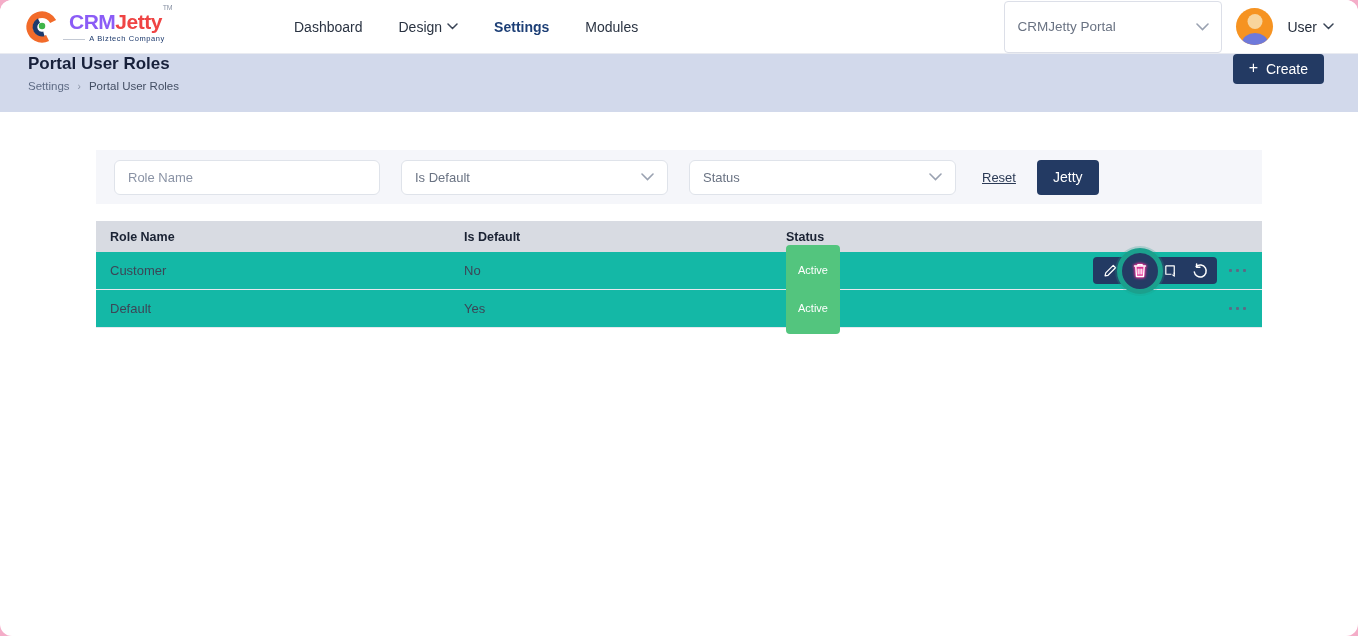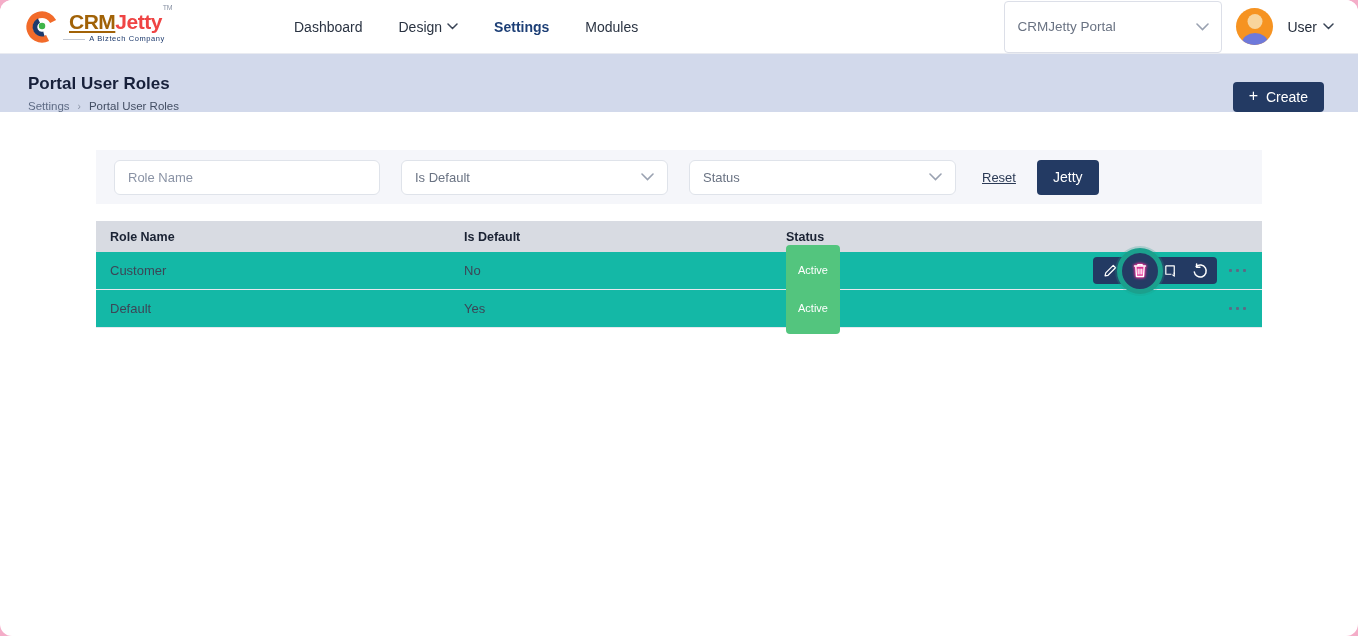--- a/index.html
+++ b/index.html
@@ -6,42 +6,42 @@
   html,body { width:1358px; height:636px; }
   body { background:#f4adc8; font-family:"Liberation Sans", sans-serif; overflow:hidden; }
   .window { position:relative; width:1358px; height:636px; background:#ffffff; border-radius:12px; overflow:hidden; }
 
   
   .topbar { height:54px; background:#ffffff; border-bottom:1px solid #e9ebf1; display:flex; align-items:center; padding:0 24px 0 24px; }
   .logo { display:flex; align-items:center; gap:7px; min-width:150px; }
   .logo-mark { width:38px; height:38px; }
   .logo-text-wrap { display:flex; flex-direction:column; line-height:1; }
   .logo-title { font-size:21px; font-weight:bold; letter-spacing:-0.5px; }
-  .logo-crm { color:#a16207;text-decoration:underline; }
+  .logo-crm { color:#8b5cf6; }
   .logo-jetty { color:#ef4444; }
   .logo-tm { font-size:7px; color:#8a93a5; vertical-align:top; position:relative; top:-7px; left:1px; font-weight:normal; }
   .logo-tagline { font-size:7.5px; color:#1d3a6d; letter-spacing:0.6px; margin-top:3px; align-self:flex-end; padding-right:6px; position:relative; }
   .logo-tagline::before { content:""; position:absolute; left:-26px; top:4px; width:22px; height:1px; background:#c3c9d4; }
 
   .nav { display:flex; align-items:center; gap:36px; margin-left:120px; }
   .nav-item { font-size:14px; color:#2a3342; cursor:pointer; display:flex; align-items:center; gap:5px; }
   .nav-item.active { color:#1d3f76; font-weight:bold; }
 
   .topbar-right { margin-left:auto; display:flex; align-items:center; gap:14px; }
   .portal-select { width:218px; height:52px; border:1px solid #dcdfe8; border-radius:4px; display:flex; align-items:center; padding:0 12px; color:#6a7383; font-size:13.5px; background:#fff; cursor:pointer; }
   .portal-select .chev { margin-left:auto; }
   .avatar { width:37px; height:37px; border-radius:50%; background:#f69321; position:relative; overflow:hidden; flex:none; }
   .avatar .head { position:absolute; left:50%; top:6px; transform:translateX(-50%); width:15px; height:15px; border-radius:50%; background:#f8d49c; }
   .avatar .bodyshape { position:absolute; left:50%; bottom:-8px; transform:translateX(-50%); width:26px; height:20px; border-radius:50% 50% 0 0; background:#6e79da; }
   .admin-wrap { display:flex; align-items:center; gap:6px; font-size:14px; color:#1f2837; cursor:pointer; }
 
   .chev svg { display:block; }
 
   
-  .page-head { height:58px; background:#d2d9eb; display:flex; align-items:flex-end; padding:0 34px 0 28px; }
+  .page-head { height:58px; background:#d2d9eb; display:flex; align-items:flex-start; padding:0 34px 0 28px; }
   .page-head-left { display:flex; flex-direction:column; gap:6px; }
   .page-title { font-size:17px; font-weight:bold; color:#17203a; }
   .breadcrumb { display:flex; align-items:center; gap:8px; font-size:11.5px; }
   .bc-link { color:#5f6c85; cursor:pointer; }
   .bc-sep { color:#8a93a5; font-size:10px; }
   .bc-current { color:#434e63; }
   .btn-create { margin-left:auto; background:#233a63; color:#fff; border:none; border-radius:4px; height:30px; padding:0 16px; font-size:14px; display:flex; align-items:center; gap:8px; cursor:pointer; font-family:inherit; }
   .btn-create .plus { font-size:16px; font-weight:normal; position:relative; top:-1px; }
 
   

